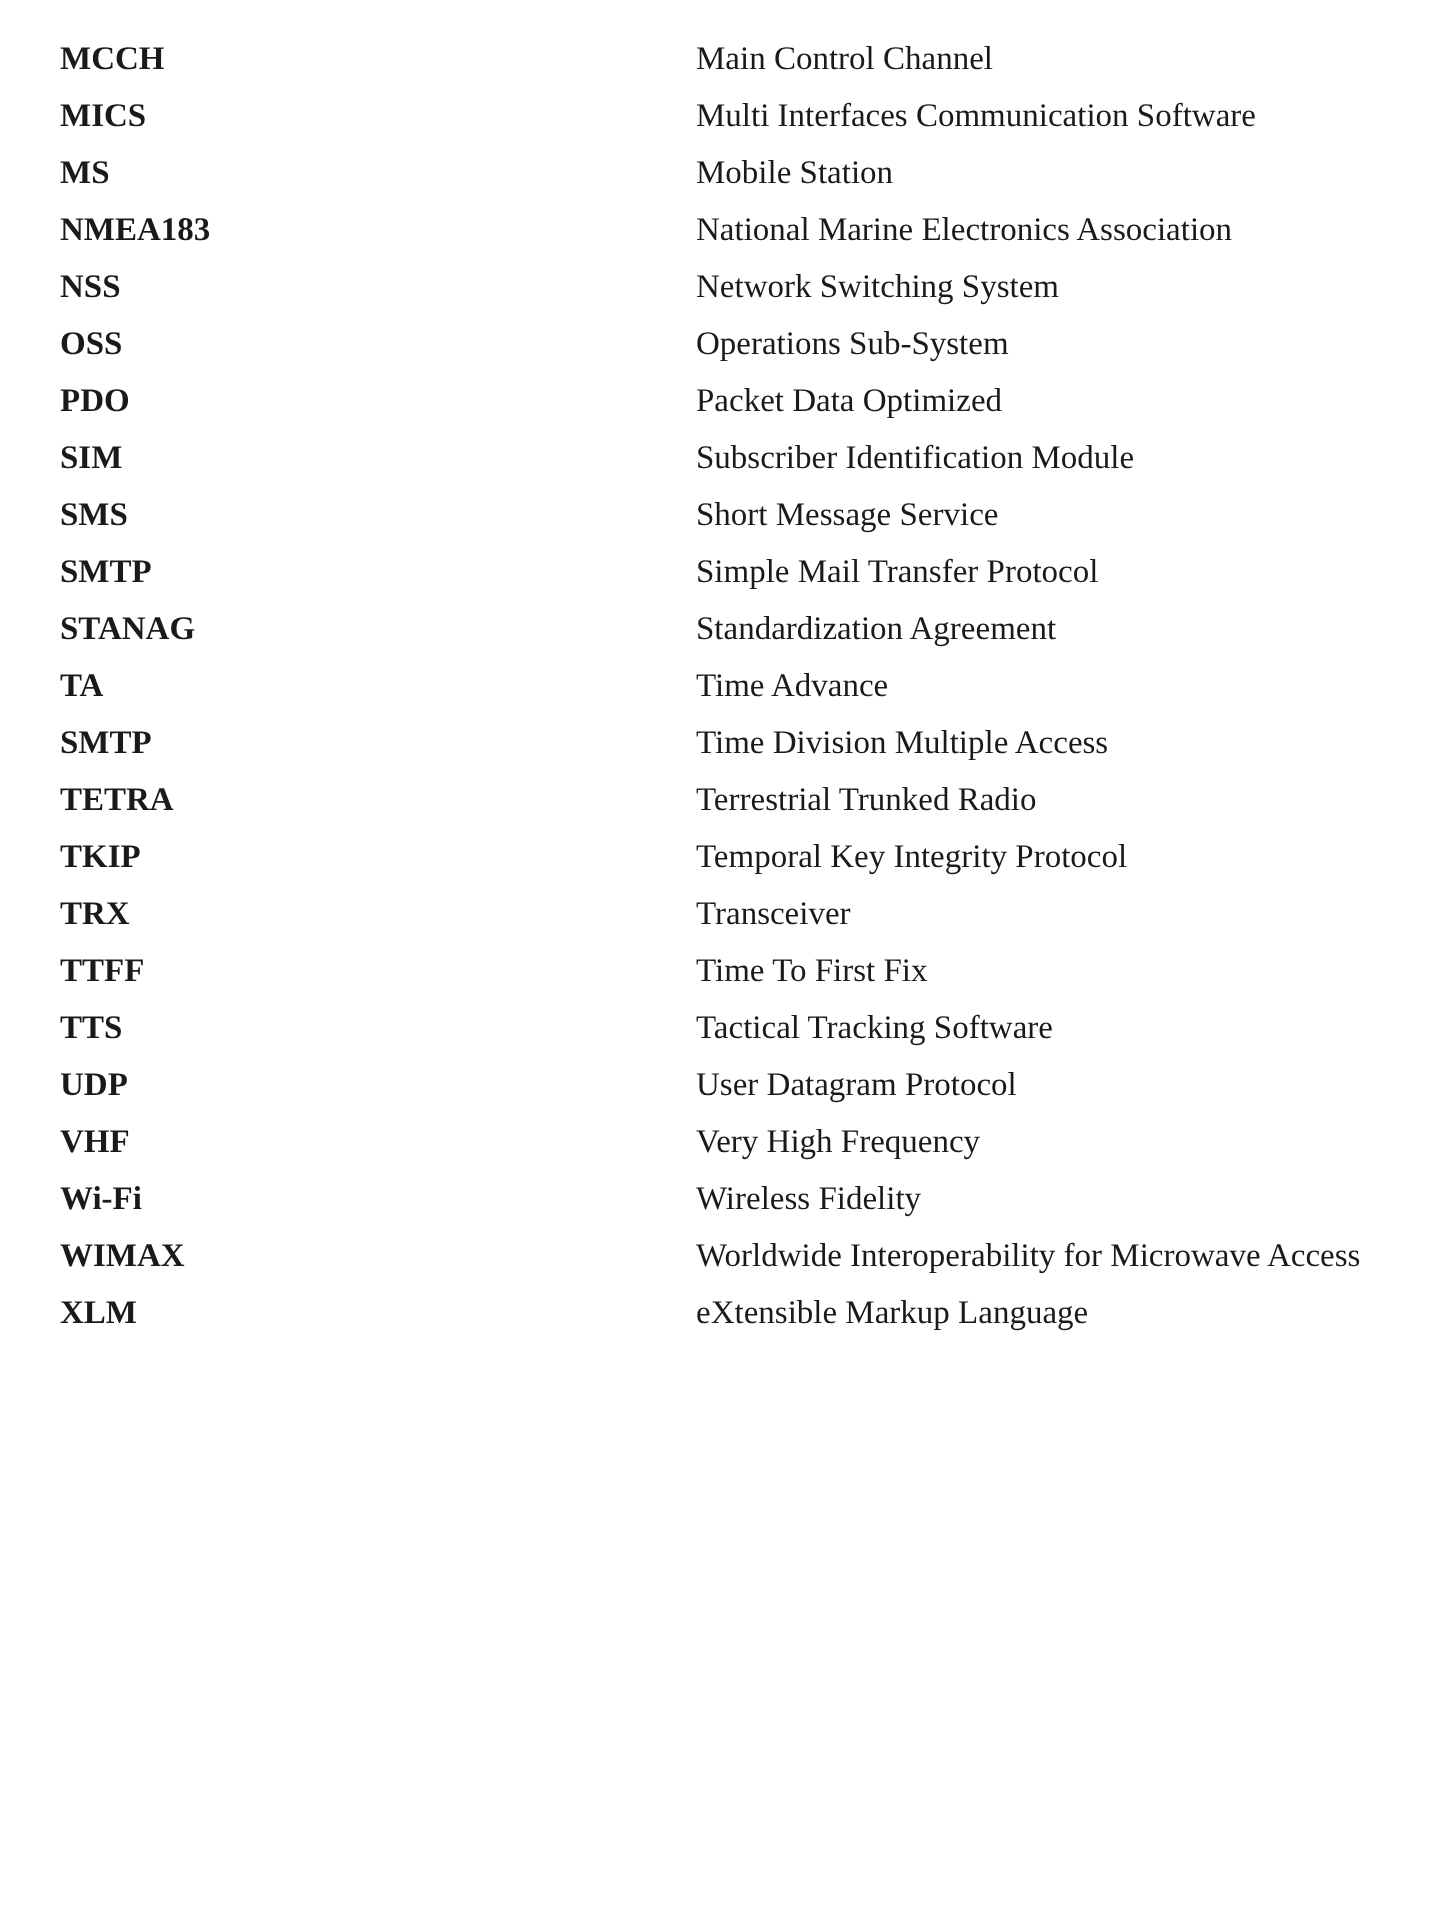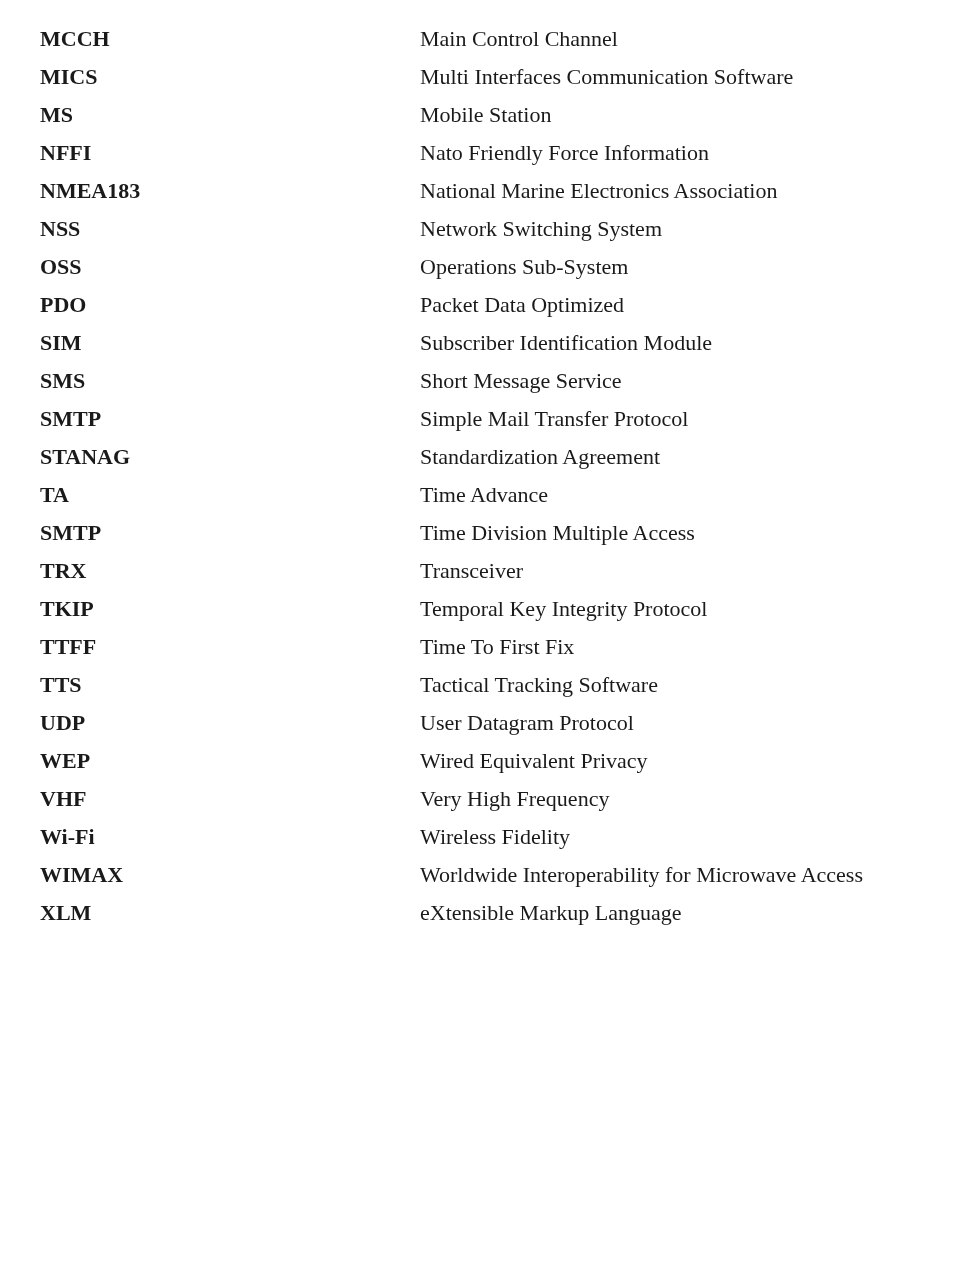--- a/index.html
+++ b/index.html
@@ -34,42 +34,39 @@
       font-weight: bold;
       color: #1a1a1a;
       padding-right: 20px;
     }
 
     .definition-col {
       flex: 1;
       font-size: 22px;
       color: #1a1a1a;
       font-weight: normal;
+      margin-left: 44px;
     }
   </style>
 </head>
 <body>
 
 <table class="abbreviation-table">
   <tbody id="table-body">
   <tr>
         <td class="abbr-col">MCCH</td>
         <td class="definition-col">Main Control Channel</td>
       </tr>
       <tr>
         <td class="abbr-col">MICS</td>
         <td class="definition-col">Multi Interfaces Communication Software</td>
       </tr>
       <tr>
         <td class="abbr-col">MS</td>
         <td class="definition-col">Mobile Station</td>
-      </tr>
-      <tr>
-        <td class="abbr-col">NFFI</td>
-        <td class="definition-col">Nato Friendly Force Information</td>
       </tr>
       <tr>
         <td class="abbr-col">NMEA183</td>
         <td class="definition-col">National Marine Electronics Association</td>
       </tr>
       <tr>
         <td class="abbr-col">NSS</td>
         <td class="definition-col">Network Switching System</td>
       </tr>
       <tr>
@@ -98,42 +95,42 @@
       </tr>
       <tr>
         <td class="abbr-col">TA</td>
         <td class="definition-col">Time Advance</td>
       </tr>
       <tr>
         <td class="abbr-col">SMTP</td>
         <td class="definition-col">Time Division Multiple Access</td>
       </tr>
       <tr>
-        <td class="abbr-col">TRX</td>
-        <td class="definition-col">Transceiver</td>
+        <td class="abbr-col">TETRA</td>
+        <td class="definition-col">Terrestrial Trunked Radio</td>
       </tr>
       <tr>
         <td class="abbr-col">TKIP</td>
         <td class="definition-col">Temporal Key Integrity Protocol</td>
+      </tr>
+      <tr>
+        <td class="abbr-col">TRX</td>
+        <td class="definition-col">Transceiver</td>
       </tr>
       <tr>
         <td class="abbr-col">TTFF</td>
         <td class="definition-col">Time To First Fix</td>
       </tr>
       <tr>
         <td class="abbr-col">TTS</td>
         <td class="definition-col">Tactical Tracking Software</td>
       </tr>
       <tr>
         <td class="abbr-col">UDP</td>
         <td class="definition-col">User Datagram Protocol</td>
-      </tr>
-      <tr>
-        <td class="abbr-col">WEP</td>
-        <td class="definition-col">Wired Equivalent Privacy</td>
       </tr>
       <tr>
         <td class="abbr-col">VHF</td>
         <td class="definition-col">Very High Frequency</td>
       </tr>
       <tr>
         <td class="abbr-col">Wi-Fi</td>
         <td class="definition-col">Wireless Fidelity</td>
       </tr>
       <tr>

